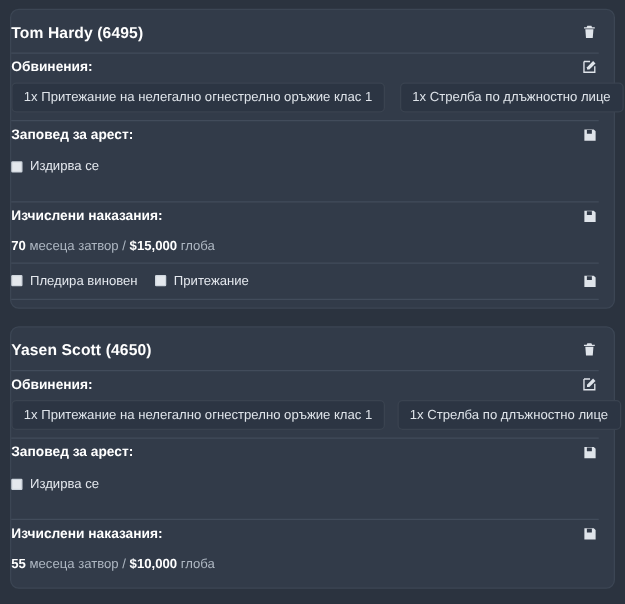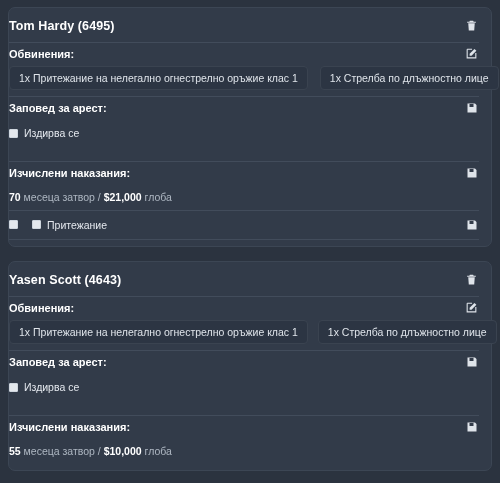--- a/index.html
+++ b/index.html
@@ -183,50 +183,51 @@
         <svg width="12" height="12" viewBox="0 0 24 24" fill="currentColor">
           <path d="M3 3h15l3 3v15H3V3zm4 1v6h8V4H7zm-1 11h12v5H6v-5z"></path>
         </svg>
       </div>
     </div>
 
     <div class="penalty-line">
       <b>70</b>
       <span>месеца затвор</span>
       <span>/</span>
-      <b>$21,000</b>
+      <b>$15,000</b>
       <span>глоба</span>
     </div>
 
     <div class="divider"></div>
 
     <div class="check-row with-icon">
       <div class="check-group">
         <div class="check-item">
           <span class="checkbox"></span>
+          <span class="check-label">Пледира виновен</span>
         </div>
         <div class="check-item">
           <span class="checkbox"></span>
           <span class="check-label">Притежание</span>
         </div>
       </div>
       <div class="icon-btn">
         <svg width="12" height="12" viewBox="0 0 24 24" fill="currentColor">
           <path d="M3 3h15l3 3v15H3V3zm4 1v6h8V4H7zm-1 11h12v5H6v-5z"></path>
         </svg>
       </div>
     </div>
 
     <div class="divider"></div>
   </div>
 
   <div class="card">
 
     <div class="card-head">
-      <div class="person-name">Yasen Scott (4643)</div>
+      <div class="person-name">Yasen Scott (4650)</div>
       <div class="icon-btn">
         <svg width="13" height="13" viewBox="0 0 24 24" fill="currentColor">
           <path d="M9 3h6l1 2h4v2H4V5h4l1-2zM6 8h12l-1 13H7L6 8z"></path>
         </svg>
       </div>
     </div>
 
     <div class="divider"></div>
 
     <div class="section-row">

